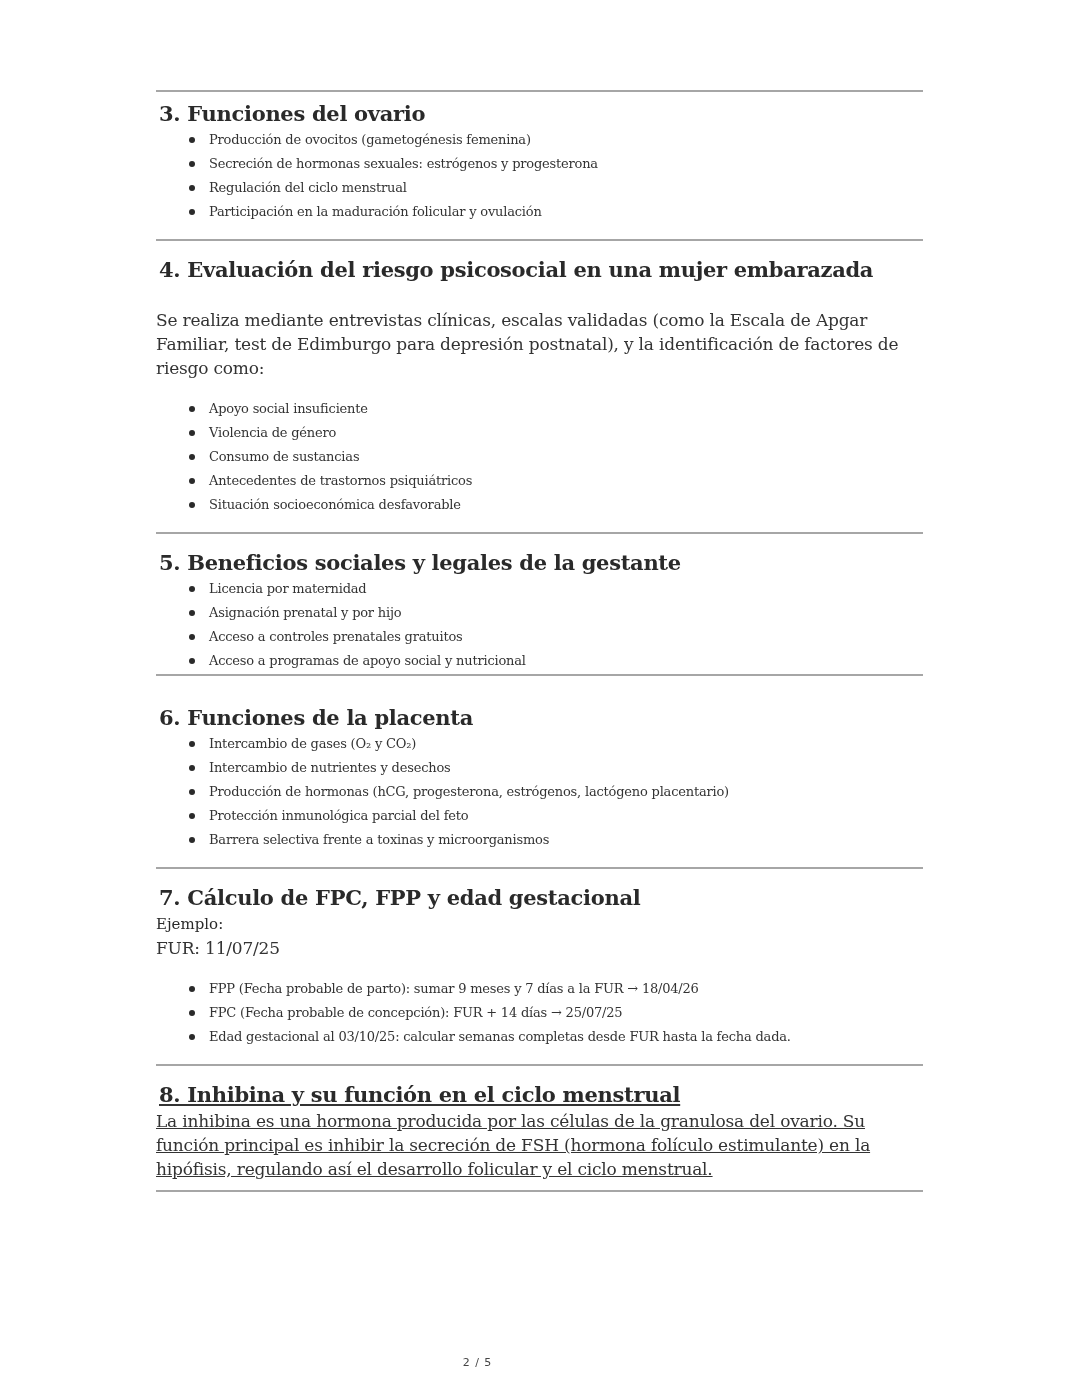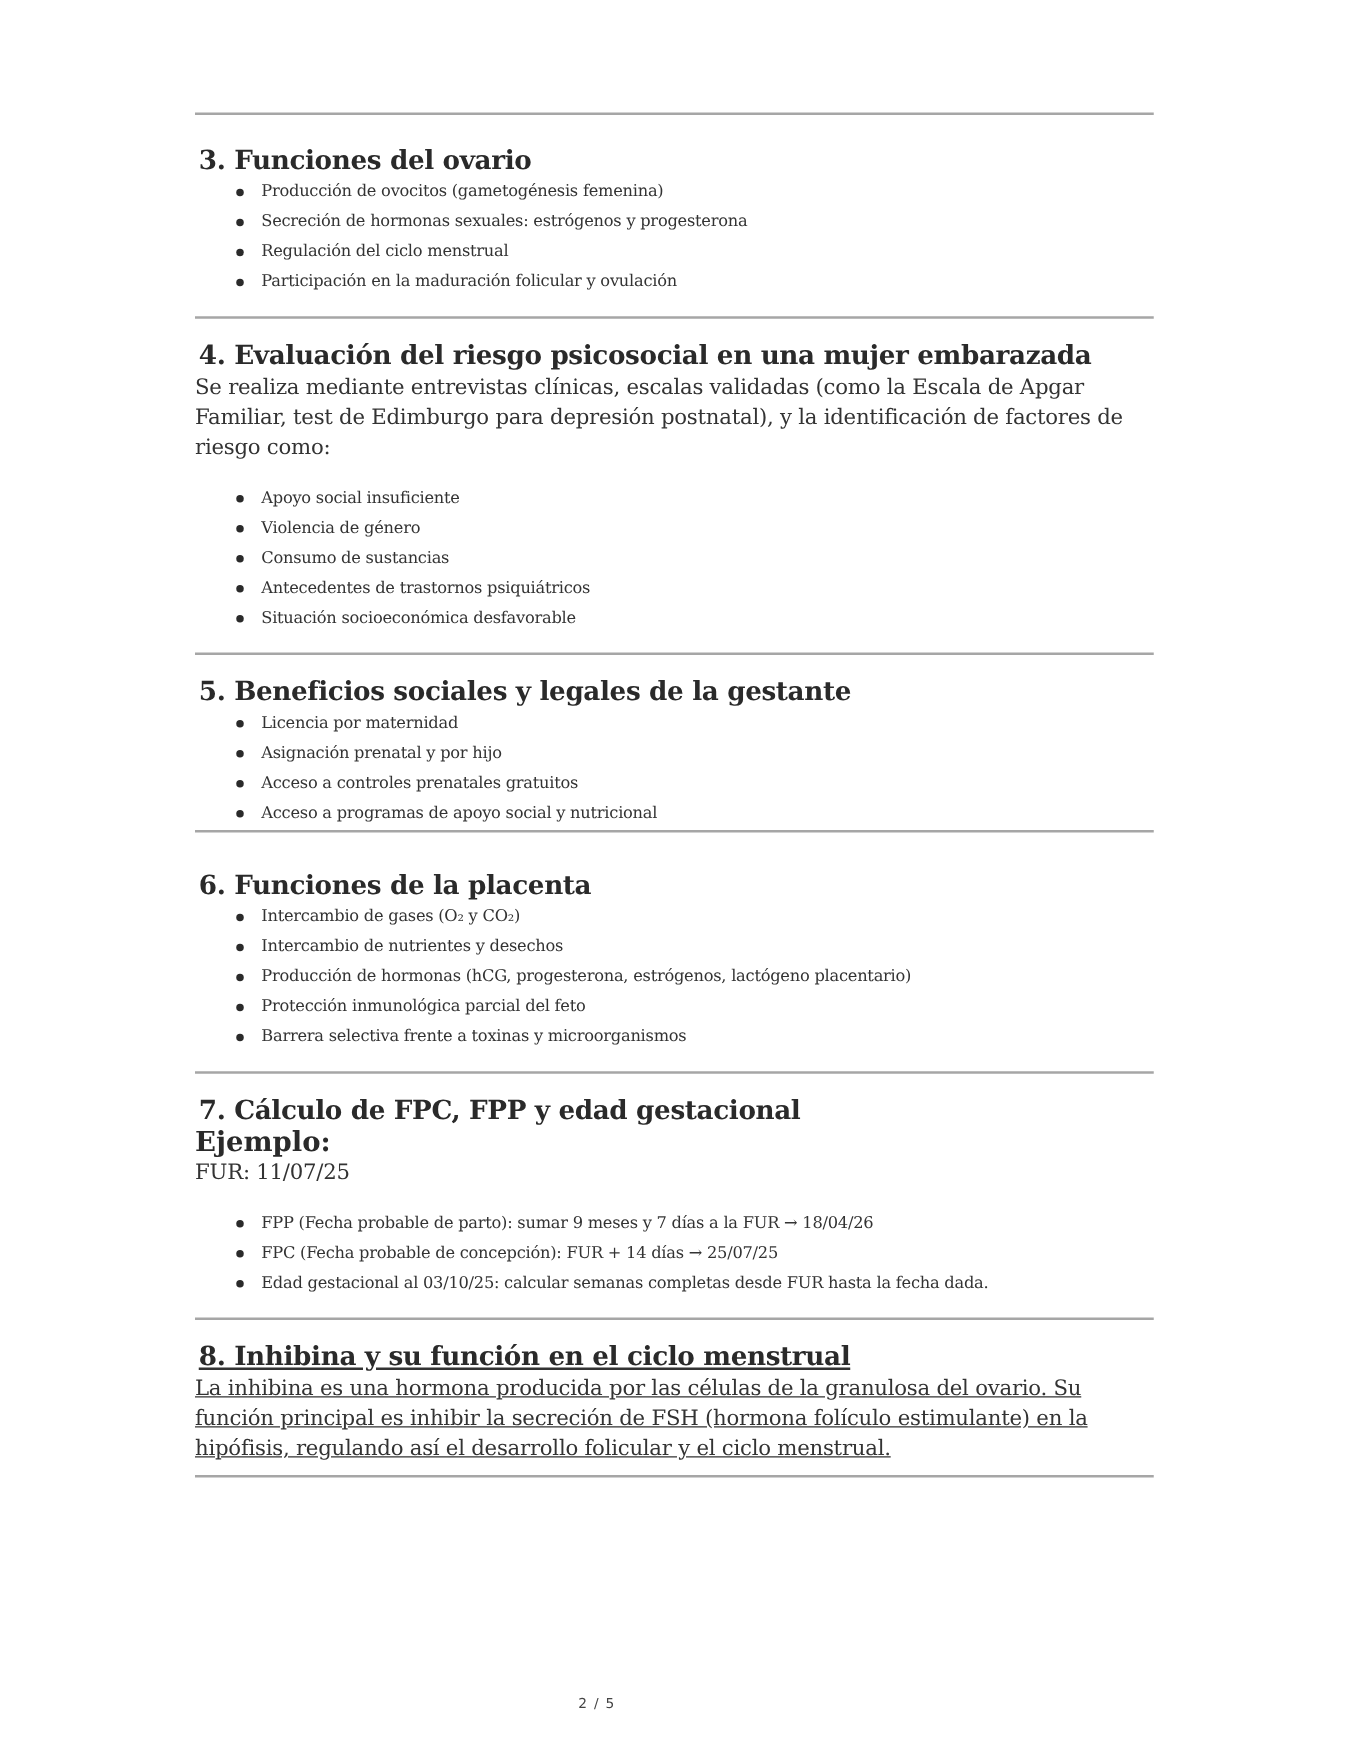--- a/index.html
+++ b/index.html
@@ -63,22 +63,22 @@
       content: "";
       position: absolute;
       left: -20px;
       top: 9px;
       width: 6px;
       height: 6px;
       border-radius: 50%;
       background: #2a2a2a;
     }
     .bold-label {
-      font-weight: bold;
-      font-size: 22px;
+      font-weight: normal;
+      font-size: 15px;
       line-height: 24px;
       color: #2a2a2a;
     }
     .page-number {
       position: absolute;
       top: 1356px;
       left: 0;
       width: 955px;
       text-align: center;
       font-family: "DejaVu Sans", "Liberation Sans", sans-serif;
@@ -87,35 +87,35 @@
       letter-spacing: 1px;
     }
   </style>
 </head>
 <body>
 
 <div class="page">
 
   <hr class="rule">
 
-  <div class="section" style="padding-top:22px; padding-bottom:15px;">
+  <div class="section" style="padding-top:8px; padding-bottom:15px;">
     <h2 class="section-title">3. Funciones del ovario</h2>
     <ul class="bullets">
       <li>Producción de ovocitos (gametogénesis femenina)</li>
       <li>Secreción de hormonas sexuales: estrógenos y progesterona</li>
       <li>Regulación del ciclo menstrual</li>
       <li>Participación en la maduración folicular y ovulación</li>
     </ul>
   </div>
 
   <hr class="rule">
 
   <div class="section" style="padding-top:15px; padding-bottom:15px;">
     <h2 class="section-title">4. Evaluación del riesgo psicosocial en una mujer embarazada</h2>
-    <p class="para" style="margin-bottom:17px;">Se realiza mediante entrevistas clínicas, escalas validadas (como la Escala de Apgar Familiar, test de Edimburgo para depresión postnatal), y la identificación de factores de riesgo como:</p>
+    <p class="para" style="margin-bottom:17px;margin-top:24px;">Se realiza mediante entrevistas clínicas, escalas validadas (como la Escala de Apgar Familiar, test de Edimburgo para depresión postnatal), y la identificación de factores de riesgo como:</p>
     <ul class="bullets">
       <li>Apoyo social insuficiente</li>
       <li>Violencia de género</li>
       <li>Consumo de sustancias</li>
       <li>Antecedentes de trastornos psiquiátricos</li>
       <li>Situación socioeconómica desfavorable</li>
     </ul>
   </div>
 
   <hr class="rule">

